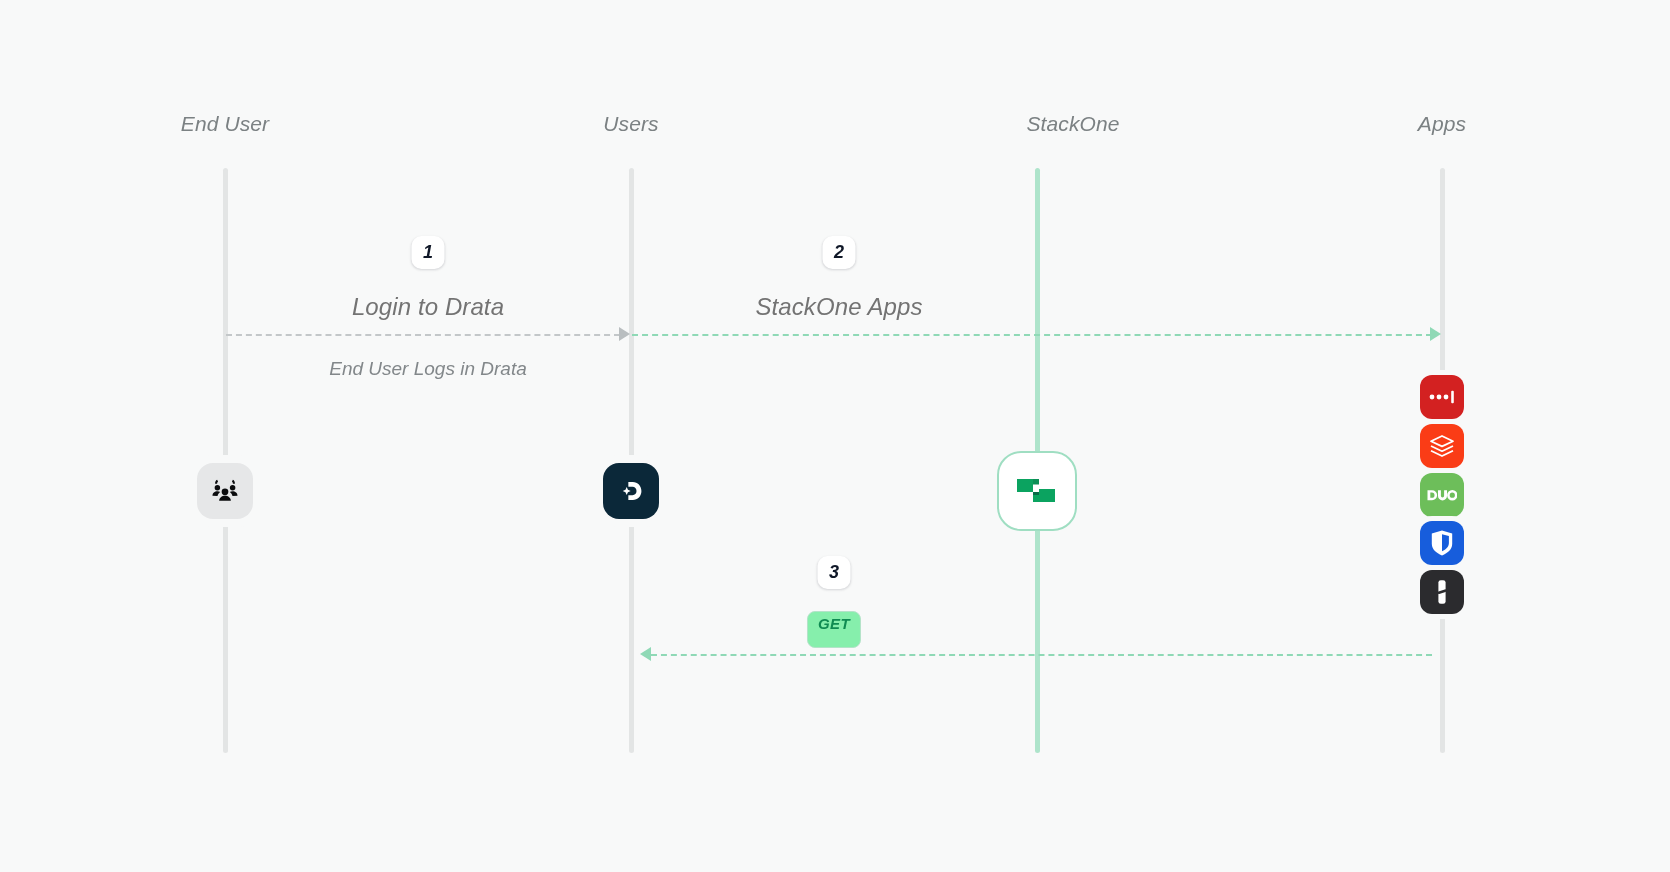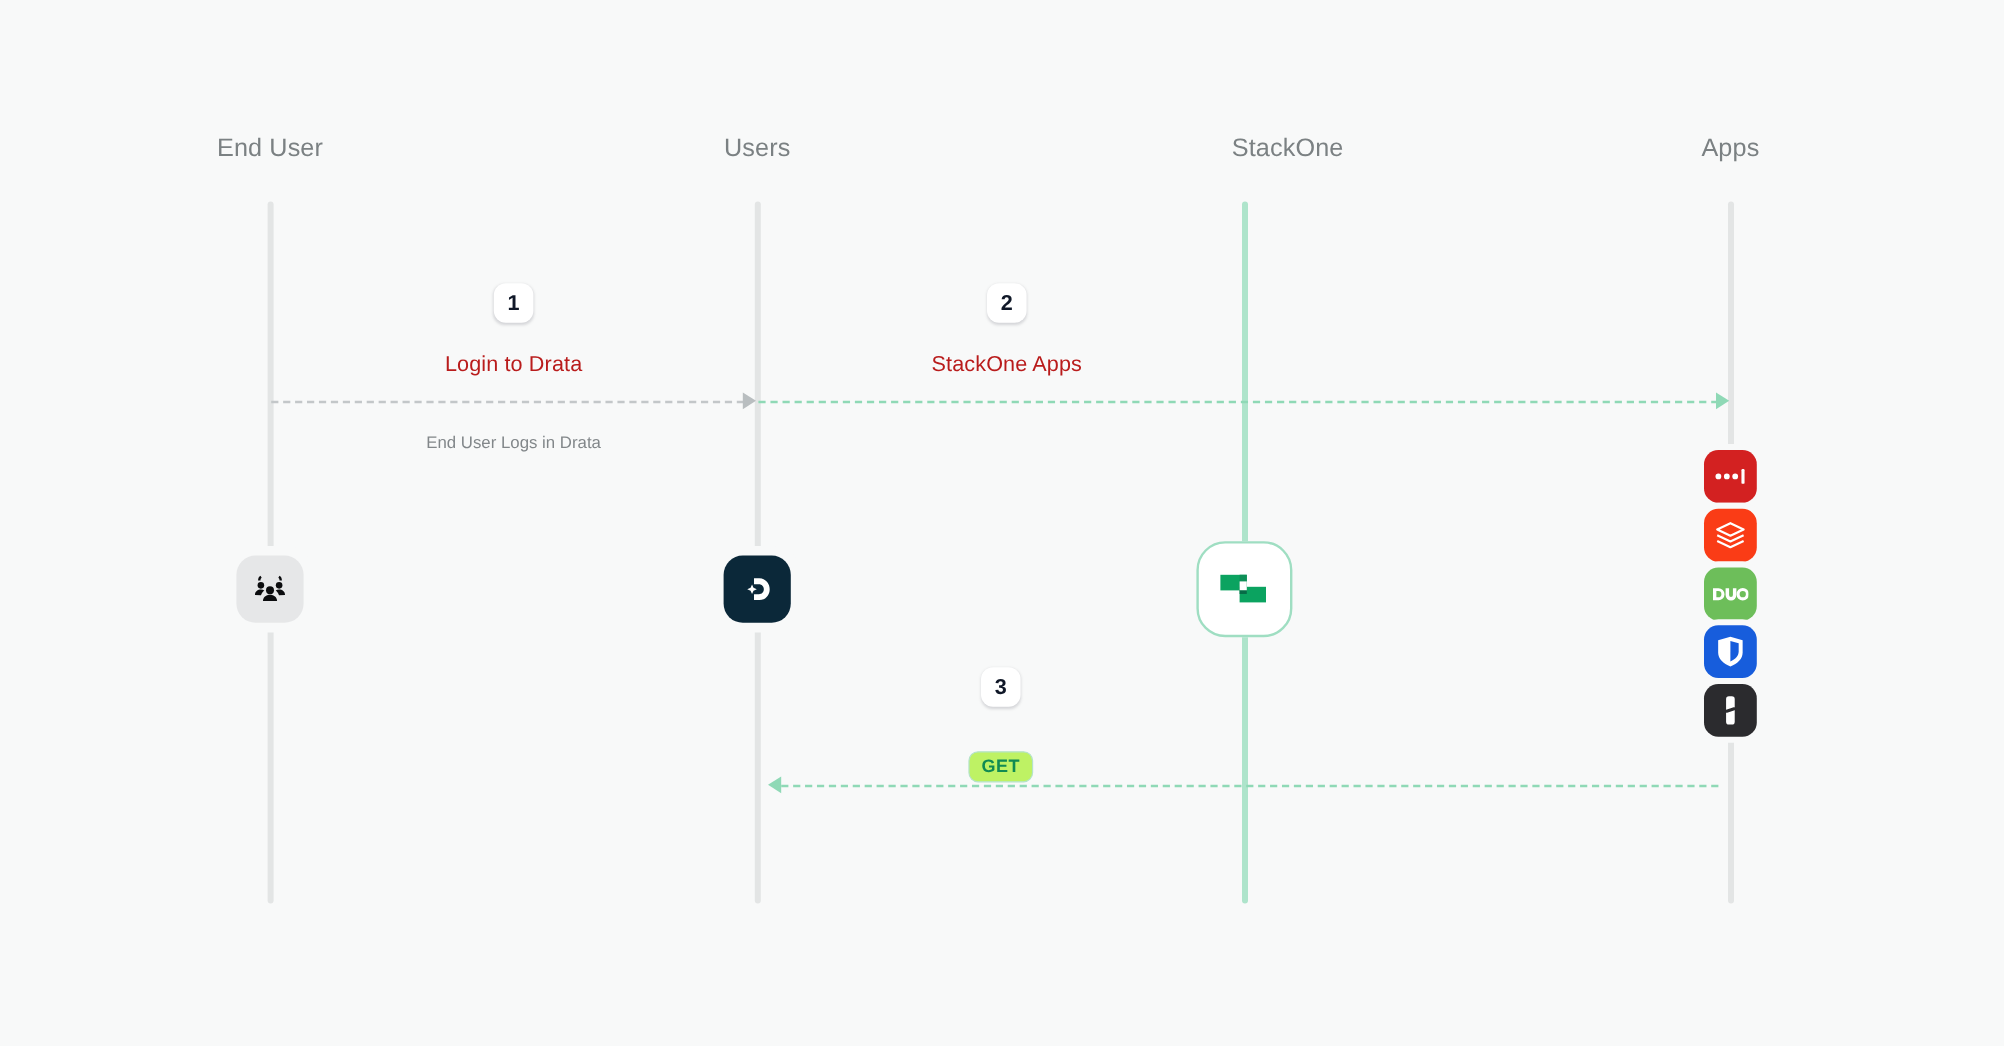--- a/index.html
+++ b/index.html
@@ -9,20 +9,21 @@
     height: 872px;
     background: #f8f9f9;
     font-family: "Liberation Sans", sans-serif;
     overflow: hidden;
   }
 
   #diagram {
     position: relative;
     width: 1670px;
     height: 872px;
+    font-style: italic;
   }
 
   
   .lifeline {
     position: absolute;
     width: 5px;
     top: 168px;
     height: 585px;
     background: #e3e5e5;
     border-radius: 3px;
@@ -85,47 +86,46 @@
   
   .msg-title {
     position: absolute;
     transform: translateX(-50%);
     display: flex;
     align-items: center;
     gap: 11px;
     white-space: nowrap;
   }
   .msg-title .title-text {
-    font-size: 18px;
-    color: #b91c1c;
+    font-size: 24px;
+    color: #737373;
     letter-spacing: 0.1px;
   }
 
   .method-chip {
     display: inline-flex;
     align-items: center;
     justify-content: center;
-    padding: 4px 10px 5px;
+    padding: 4px 10px 16px;
     border-radius: 8px;
-    background: #bef264;
+    background: #86efac;
     border: 1px solid #b4e3c9;
     color: #108b52;
     font-size: 15px;
     font-weight: 700;
     letter-spacing: 0.4px;
     line-height: 1;
-    margin-top: 15px;
   }
 
   
   .msg-caption {
     position: absolute;
     transform: translateX(-50%);
     text-align: center;
-    font-size: 14px;
+    font-size: 19px;
     line-height: 31px;
     color: #82878a;
     white-space: pre-line;
   }
 
   
   .actor-node {
     position: absolute;
     transform: translate(-50%, -50%);
     width: 72px;

